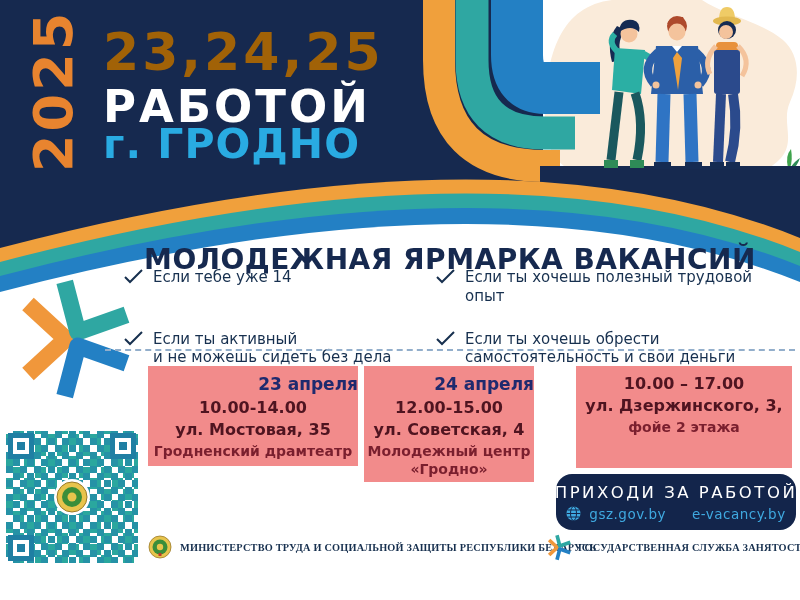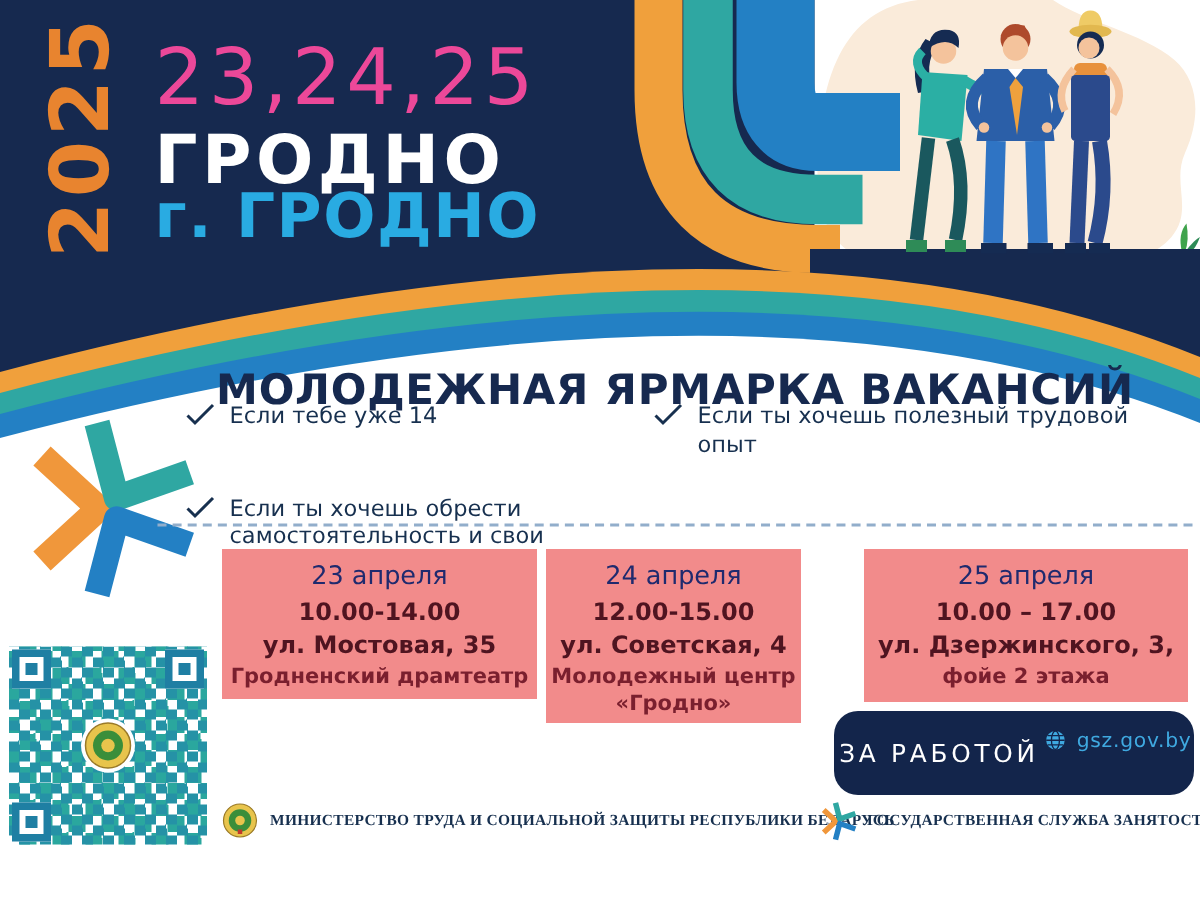--- a/index.html
+++ b/index.html
@@ -8,60 +8,60 @@
     font-family:"DejaVu Sans","Liberation Sans",sans-serif;
   }
   .bg{position:absolute;left:0;top:0;z-index:0;}
   .layer{position:absolute;z-index:2;}
 
   
   .year{
     left:22px;top:172px;transform:rotate(-90deg);transform-origin:0 0;
     font-size:54px;font-weight:bold;color:#E8842F;letter-spacing:3px;white-space:nowrap;
   }
-  .dates{left:103px;top:22px;font-size:52px;font-weight:normal;color:#ec4899;letter-spacing:3px;}
+  .dates{left:103px;top:22px;font-size:52px;font-weight:bold;color:#a16207;letter-spacing:3px;}
   .month{left:103px;top:80px;font-size:45px;font-weight:bold;color:#ffffff;letter-spacing:3px;}
   .city{left:103px;top:120px;font-size:41px;font-weight:bold;color:#29ABE2;letter-spacing:1px;}
 
   
   .title{left:100px;top:243px;width:700px;text-align:center;font-size:28px;font-weight:bold;
          color:#16294F;letter-spacing:.5px;}
   .checklist{left:124px;top:268px;width:650px;display:grid;
              grid-template-columns:288px auto;row-gap:13px;column-gap:0;gap:24px;}
   .check-item{display:flex;gap:10px;align-items:flex-start;}
   .check-item svg{flex:0 0 auto;margin-top:1px;}
   .check-label{font-size:15px;line-height:1.25;color:#17304F;white-space:pre-line;}
 
   .divider{left:105px;top:349px;width:690px;border-top:2px dashed #92AECB;height:0;}
 
   
   .sched{background:#F28B8B;text-align:center;box-sizing:border-box;padding-top:8px;}
   .sched-1{left:148px;top:366px;width:210px;height:100px;}
   .sched-2{left:364px;top:366px;width:170px;height:116px;}
   .sched-3{left:576px;top:366px;width:216px;height:102px;}
-  .sched-date{font-size:17px;font-weight:normal;color:#1F2A6E;margin-bottom:4px;}
+  .sched-date{font-size:17px;font-weight:bold;color:#1F2A6E;margin-bottom:4px;text-align:right;}
   .sched-time{font-size:16px;font-weight:bold;color:#4F1420;margin-bottom:3px;}
   .sched-addr{font-size:16px;font-weight:bold;color:#4F1420;margin-bottom:3px;}
   .sched-venue{font-size:14px;font-weight:bold;color:#7A1F2E;line-height:1.3;white-space:pre-line;}
 
   
   .qr{left:6px;top:431px;width:132px;height:132px;
       background:
         repeating-conic-gradient(#2592A6 0% 25%, transparent 0% 50%) 0 0 / 14px 14px,
         repeating-conic-gradient(#2AA79E 0% 25%, transparent 0% 50%) 7px 3px / 22px 22px,
         #ffffff;}
   .finder{position:absolute;width:26px;height:26px;border:5px solid #1F7FA3;background:#fff;box-sizing:border-box;}
   .finder::after{content:"";position:absolute;left:4px;top:4px;width:8px;height:8px;background:#1F7FA3;}
   .f-tl{left:2px;top:2px;} .f-tr{right:2px;top:2px;} .f-bl{left:2px;bottom:2px;}
   .qr-emblem{position:absolute;left:48px;top:48px;width:36px;height:36px;background:#fff;border-radius:50%;
              display:flex;align-items:center;justify-content:center;}
 
   
   .promo{left:556px;top:474px;width:240px;height:56px;background:#13254B;border-radius:16px;
-         display:flex;flex-direction:row;align-items:center;justify-content:center;gap:4px;}
+         display:flex;flex-direction:column;align-items:center;justify-content:center;gap:4px;}
   .promo-slogan{color:#fff;font-size:16.5px;letter-spacing:2.5px;white-space:nowrap;}
   .promo-sites{display:flex;align-items:flex-start;gap:8px;color:#3FA9E0;font-size:13.5px;}
   .promo-sites .site{letter-spacing:.5px;}
   .site-gap{width:10px;}
 
   
   .footer-left{left:148px;top:534px;display:flex;align-items:center;gap:8px;height:26px;}
   .footer-right{left:546px;top:534px;display:flex;align-items:center;gap:6px;height:26px;}
   .footer-text{font-family:"Liberation Serif","DejaVu Serif",serif;font-size:10.3px;font-weight:bold;
                color:#17304F;letter-spacing:.2px;white-space:nowrap;}
@@ -134,21 +134,21 @@
     </g>
 
     <path d="M0,248 Q500,116 800,238 L800,600 L0,600 Z" fill="#F0A03C"></path>
     <path d="M0,262 Q500,130 800,252 L800,600 L0,600 Z" fill="#2FA7A2"></path>
     <path d="M0,276 Q500,145 800,266 L800,600 L0,600 Z" fill="#2380C4"></path>
     <path d="M0,292 Q500,161 800,282 L800,600 L0,600 Z" fill="#ffffff"></path>
   </svg>
 
   <div class="layer year">2025</div>
   <div class="layer dates">23,24,25</div>
-  <div class="layer month">ГРОДНО</div>
+  <div class="layer month">РАБОТОЙ</div>
   <div class="layer city">г. ГРОДНО</div>
 
   <svg class="layer logo-big" width="120" height="126" viewBox="0 0 120 126">
     <g transform="translate(60,63)" fill="none" stroke-width="17" stroke-linejoin="round">
       <path d="M-46,-35 L-8,0 L-46,35" stroke="#F0973B"></path>
       <path d="M-46,-35 L-8,0 L-46,35" stroke="#2FA7A2" transform="rotate(118)"></path>
       <path d="M-46,-35 L-8,0 L-46,35" stroke="#2380C4" transform="rotate(242)"></path>
     </g>
   </svg>
 
@@ -163,20 +163,27 @@
     <div class="check-item">
       <svg width="19" height="15" viewBox="0 0 19 15">
           <path d="M1,8 L6,13 L18,1" stroke="#17304F" stroke-width="2" fill="none"></path>
         </svg>
       <span class="check-label">Если ты хочешь полезный трудовой опыт</span>
     </div>
     <div class="check-item">
       <svg width="19" height="15" viewBox="0 0 19 15">
           <path d="M1,8 L6,13 L18,1" stroke="#17304F" stroke-width="2" fill="none"></path>
         </svg>
+      <span class="check-label">Если ты активный
+и не можешь сидеть без дела</span>
+    </div>
+    <div class="check-item">
+      <svg width="19" height="15" viewBox="0 0 19 15">
+          <path d="M1,8 L6,13 L18,1" stroke="#17304F" stroke-width="2" fill="none"></path>
+        </svg>
       <span class="check-label">Если ты хочешь обрести
 самостоятельность и свои деньги</span>
     </div>
   </div>
 
   <div class="layer divider"></div>
 
   <div class="layer sched sched-1">
     <div class="sched-date">23 апреля</div>
     <div class="sched-time">10.00-14.00</div>
@@ -184,21 +191,20 @@
     <div class="sched-venue">Гродненский драмтеатр</div>
   </div>
   <div class="layer sched sched-2">
     <div class="sched-date">24 апреля</div>
     <div class="sched-time">12.00-15.00</div>
     <div class="sched-addr">ул. Советская, 4</div>
     <div class="sched-venue">Молодежный центр
 «Гродно»</div>
   </div>
   <div class="layer sched sched-3">
-    <div class="sched-date">25 апреля</div>
     <div class="sched-time">10.00 – 17.00</div>
     <div class="sched-addr">ул. Дзержинского, 3,</div>
     <div class="sched-venue">фойе 2 этажа</div>
   </div>
 
   <div class="layer qr">
     <div class="finder f-tl"></div>
     <div class="finder f-tr"></div>
     <div class="finder f-bl"></div>
     <div class="qr-emblem">

